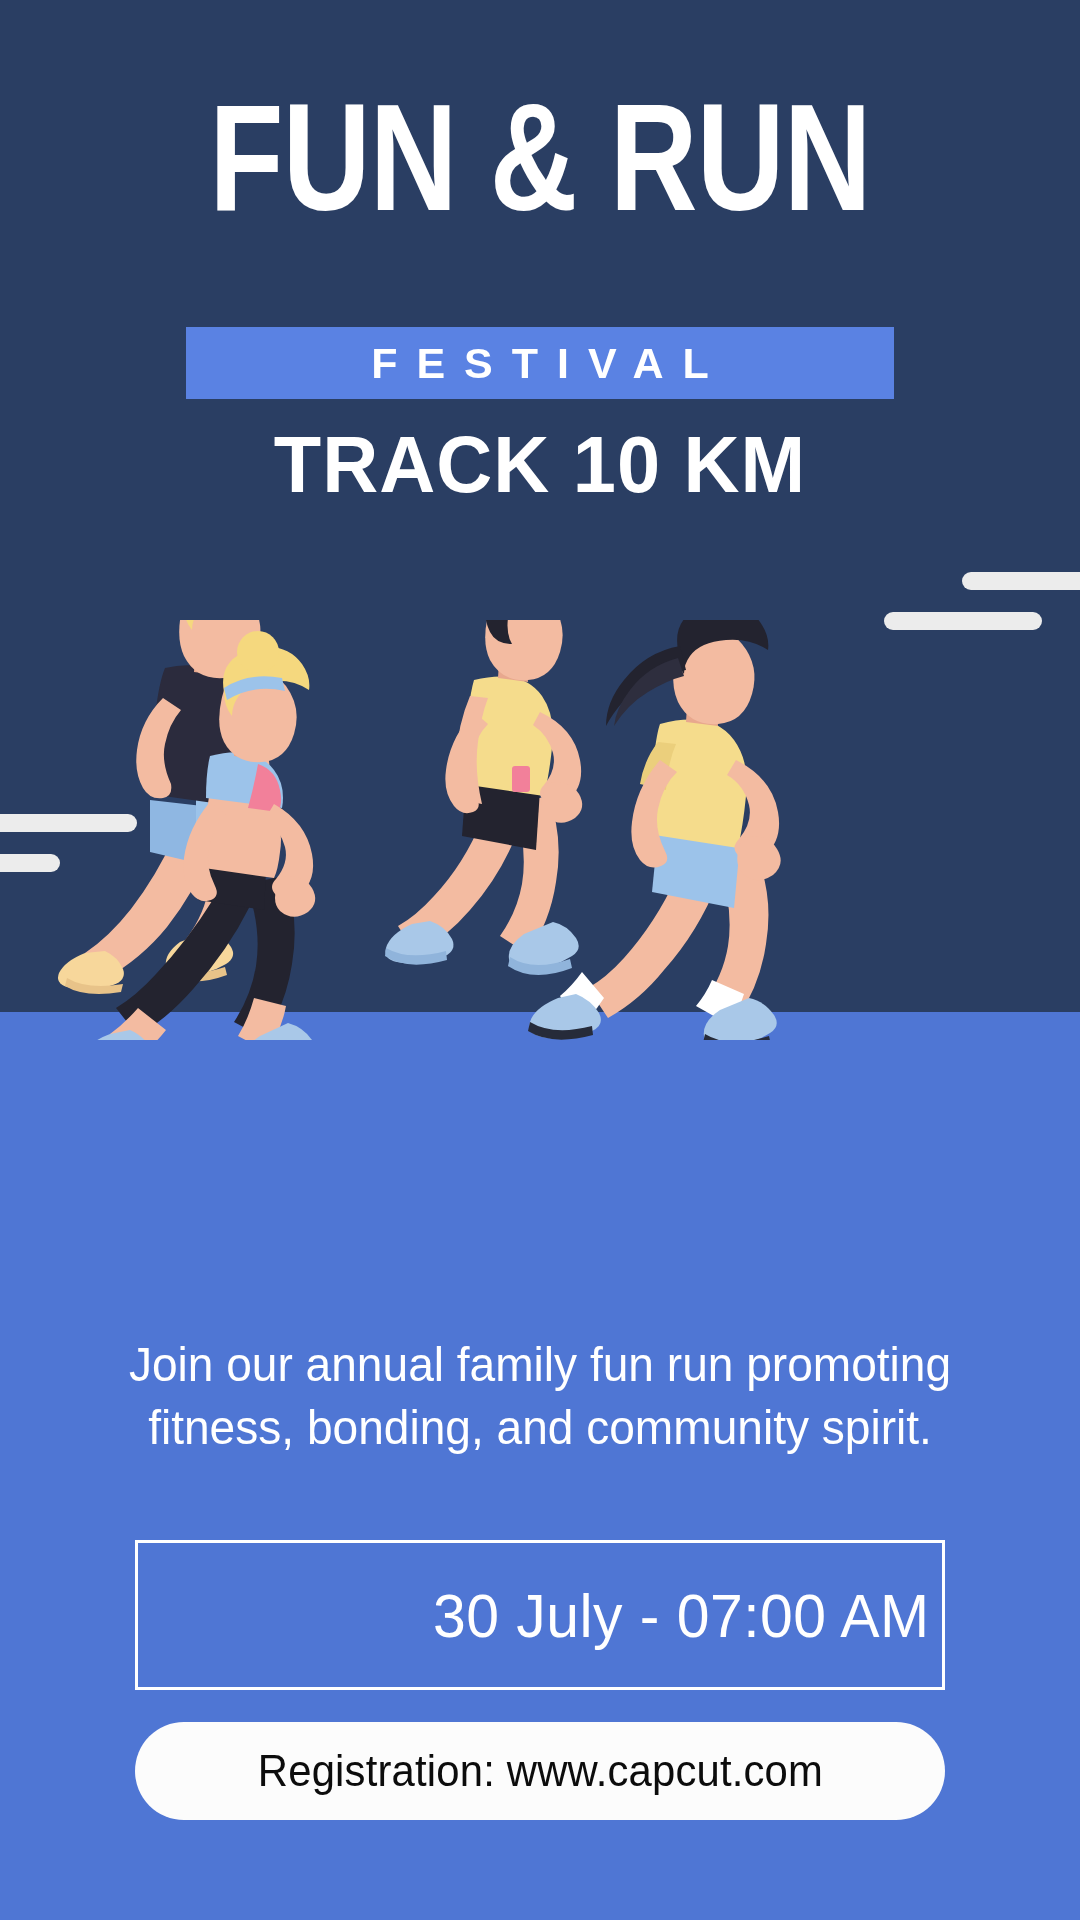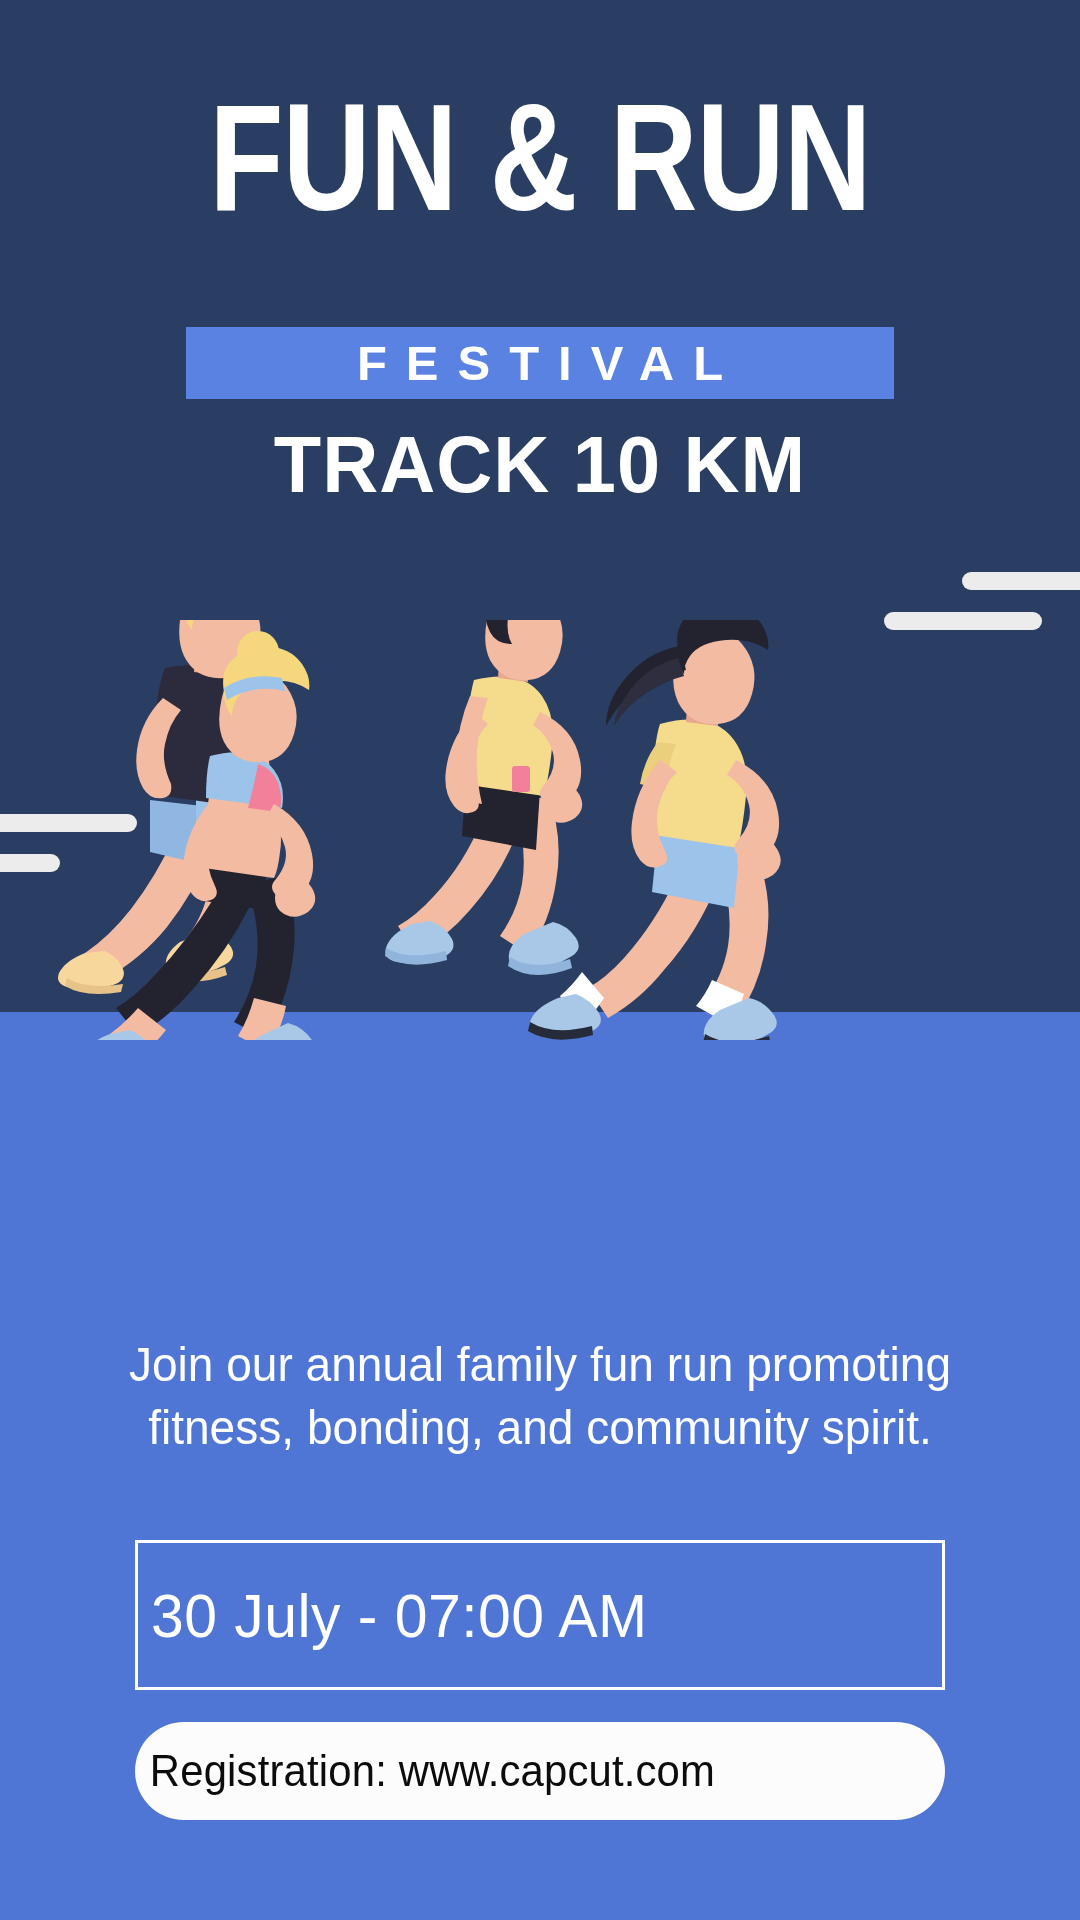--- a/index.html
+++ b/index.html
@@ -40,21 +40,21 @@
     white-space:nowrap;
   }
   .fest-band{
     position:absolute;left:186px;top:327px;
     width:708px;height:72px;
     background:#5A82E3;
     display:flex;align-items:center;justify-content:center;
   }
   .fest-band span{
     color:#FFFFFF;
-    font-size:49px;
+    font-size:43px;
     font-weight:700;
     letter-spacing:19px;
     text-indent:19px;
     line-height:1;
   }
   .track{
     position:absolute;left:0;top:425px;width:1080px;
     text-align:center;
     color:#FFFFFF;
     font-size:80px;
@@ -72,31 +72,31 @@
   .blurb{
     position:absolute;left:90px;top:1285px;width:900px;
     text-align:center;color:#FFFFFF;
     font-size:48px;line-height:1.32;font-weight:400;
     transform:scaleX(0.96);
   }
   .date-box{
     position:absolute;left:135px;top:1540px;
     width:810px;height:150px;
     border:3px solid #FFFFFF;
-    display:flex;align-items:center;justify-content:flex-start;
+    display:flex;align-items:center;justify-content:flex-end;
   }
   .date-box span{
     color:#FFFFFF;font-size:62px;font-weight:500;letter-spacing:0.5px;
     transform:scaleX(0.95);
   }
   .reg-pill{
     position:absolute;left:135px;top:1722px;
     width:810px;height:98px;
     background:#FCFCFC;border-radius:49px;
-    display:flex;align-items:center;
+    display:flex;align-items:center;justify-content:center;
   }
   .reg-pill span{
     color:#0C0C0C;font-size:44px;font-weight:400;letter-spacing:0.2px;
     transform:scaleX(0.95);
   }
 </style>
 </head>
 <body>
 
 <div id="poster">

